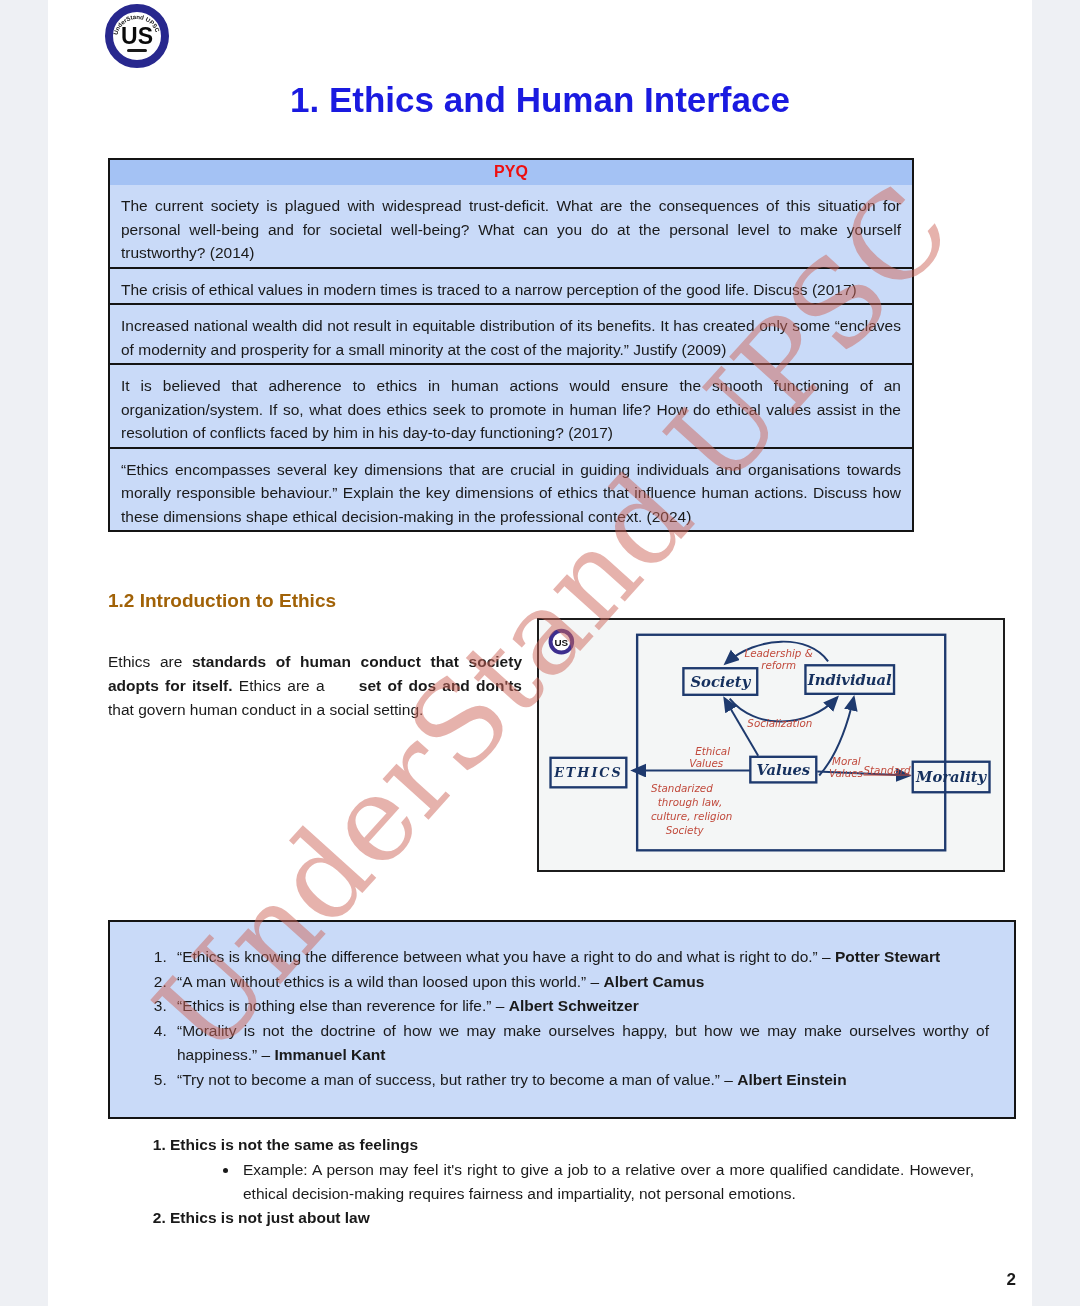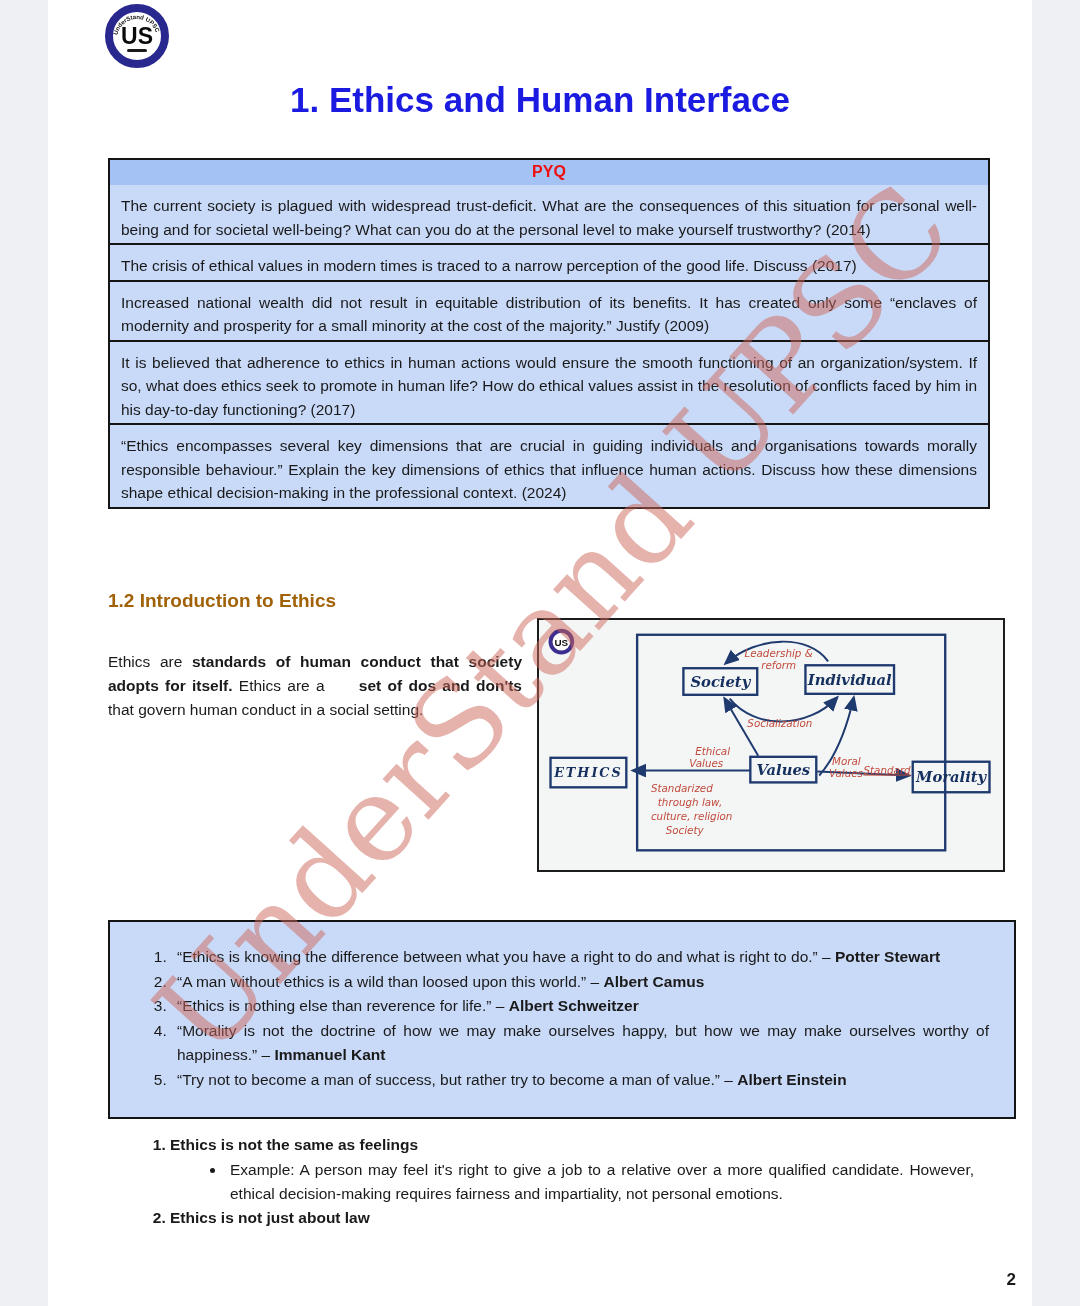--- a/index.html
+++ b/index.html
@@ -15,21 +15,21 @@
     background:#ffffff;
   }
   
   .logo { position:absolute; left:57px; top:4px; width:64px; height:64px; }
   
   .doc-title {
     position:absolute; left:0; top:72px; width:100%;
     text-align:center; font-size:35px; font-weight:bold; color:#1a1ae0;margin-top:8px;
   }
   
-  .pyq { position:absolute; left:60px; top:158px; width:882px;
+  .pyq { position:absolute; left:60px; top:158px; width:806px;
          border:2px solid #141414; }
   .pyq-header {
     background:#a4c2f4; color:#ee0f0f; font-weight:bold; font-size:16px;
     text-align:center; padding:3px 0 4px;
   }
   .pyq-row {
     background:#c9daf8; border-top:2px solid #141414;
     font-size:15.5px; line-height:23.5px; text-align:justify;
     padding:9px 11px 2px;
   }
@@ -68,21 +68,21 @@
   }
   .quotes .author { font-weight:bold; }
   
   .misc { position:absolute; left:60px; top:1128px; width:866px; }
   .misc-heading { font-size:16px; font-weight:bold; text-decoration:underline; }
   .misc ol { margin:4px 0 0; padding-left:62px; }
   .misc ol > li { font-weight:bold; font-size:15.5px; line-height:26px; }
   .misc ul { margin:0; padding-left:56px; list-style:disc; }
   .misc ul li {
     font-weight:normal; font-size:15.5px; line-height:23.5px;
-    text-align:justify; padding-left:4px;
+    text-align:justify; padding-left:4px;margin-left:13px;
   }
   
   .page-num {
     position:absolute; left:908px; top:1270px; width:60px;
     text-align:right; font-size:17px; font-weight:bold;
   }
   
   .watermark {
     position:absolute; left:505px; top:620px;
     transform:translate(-50%,-50%) rotate(-48deg);

